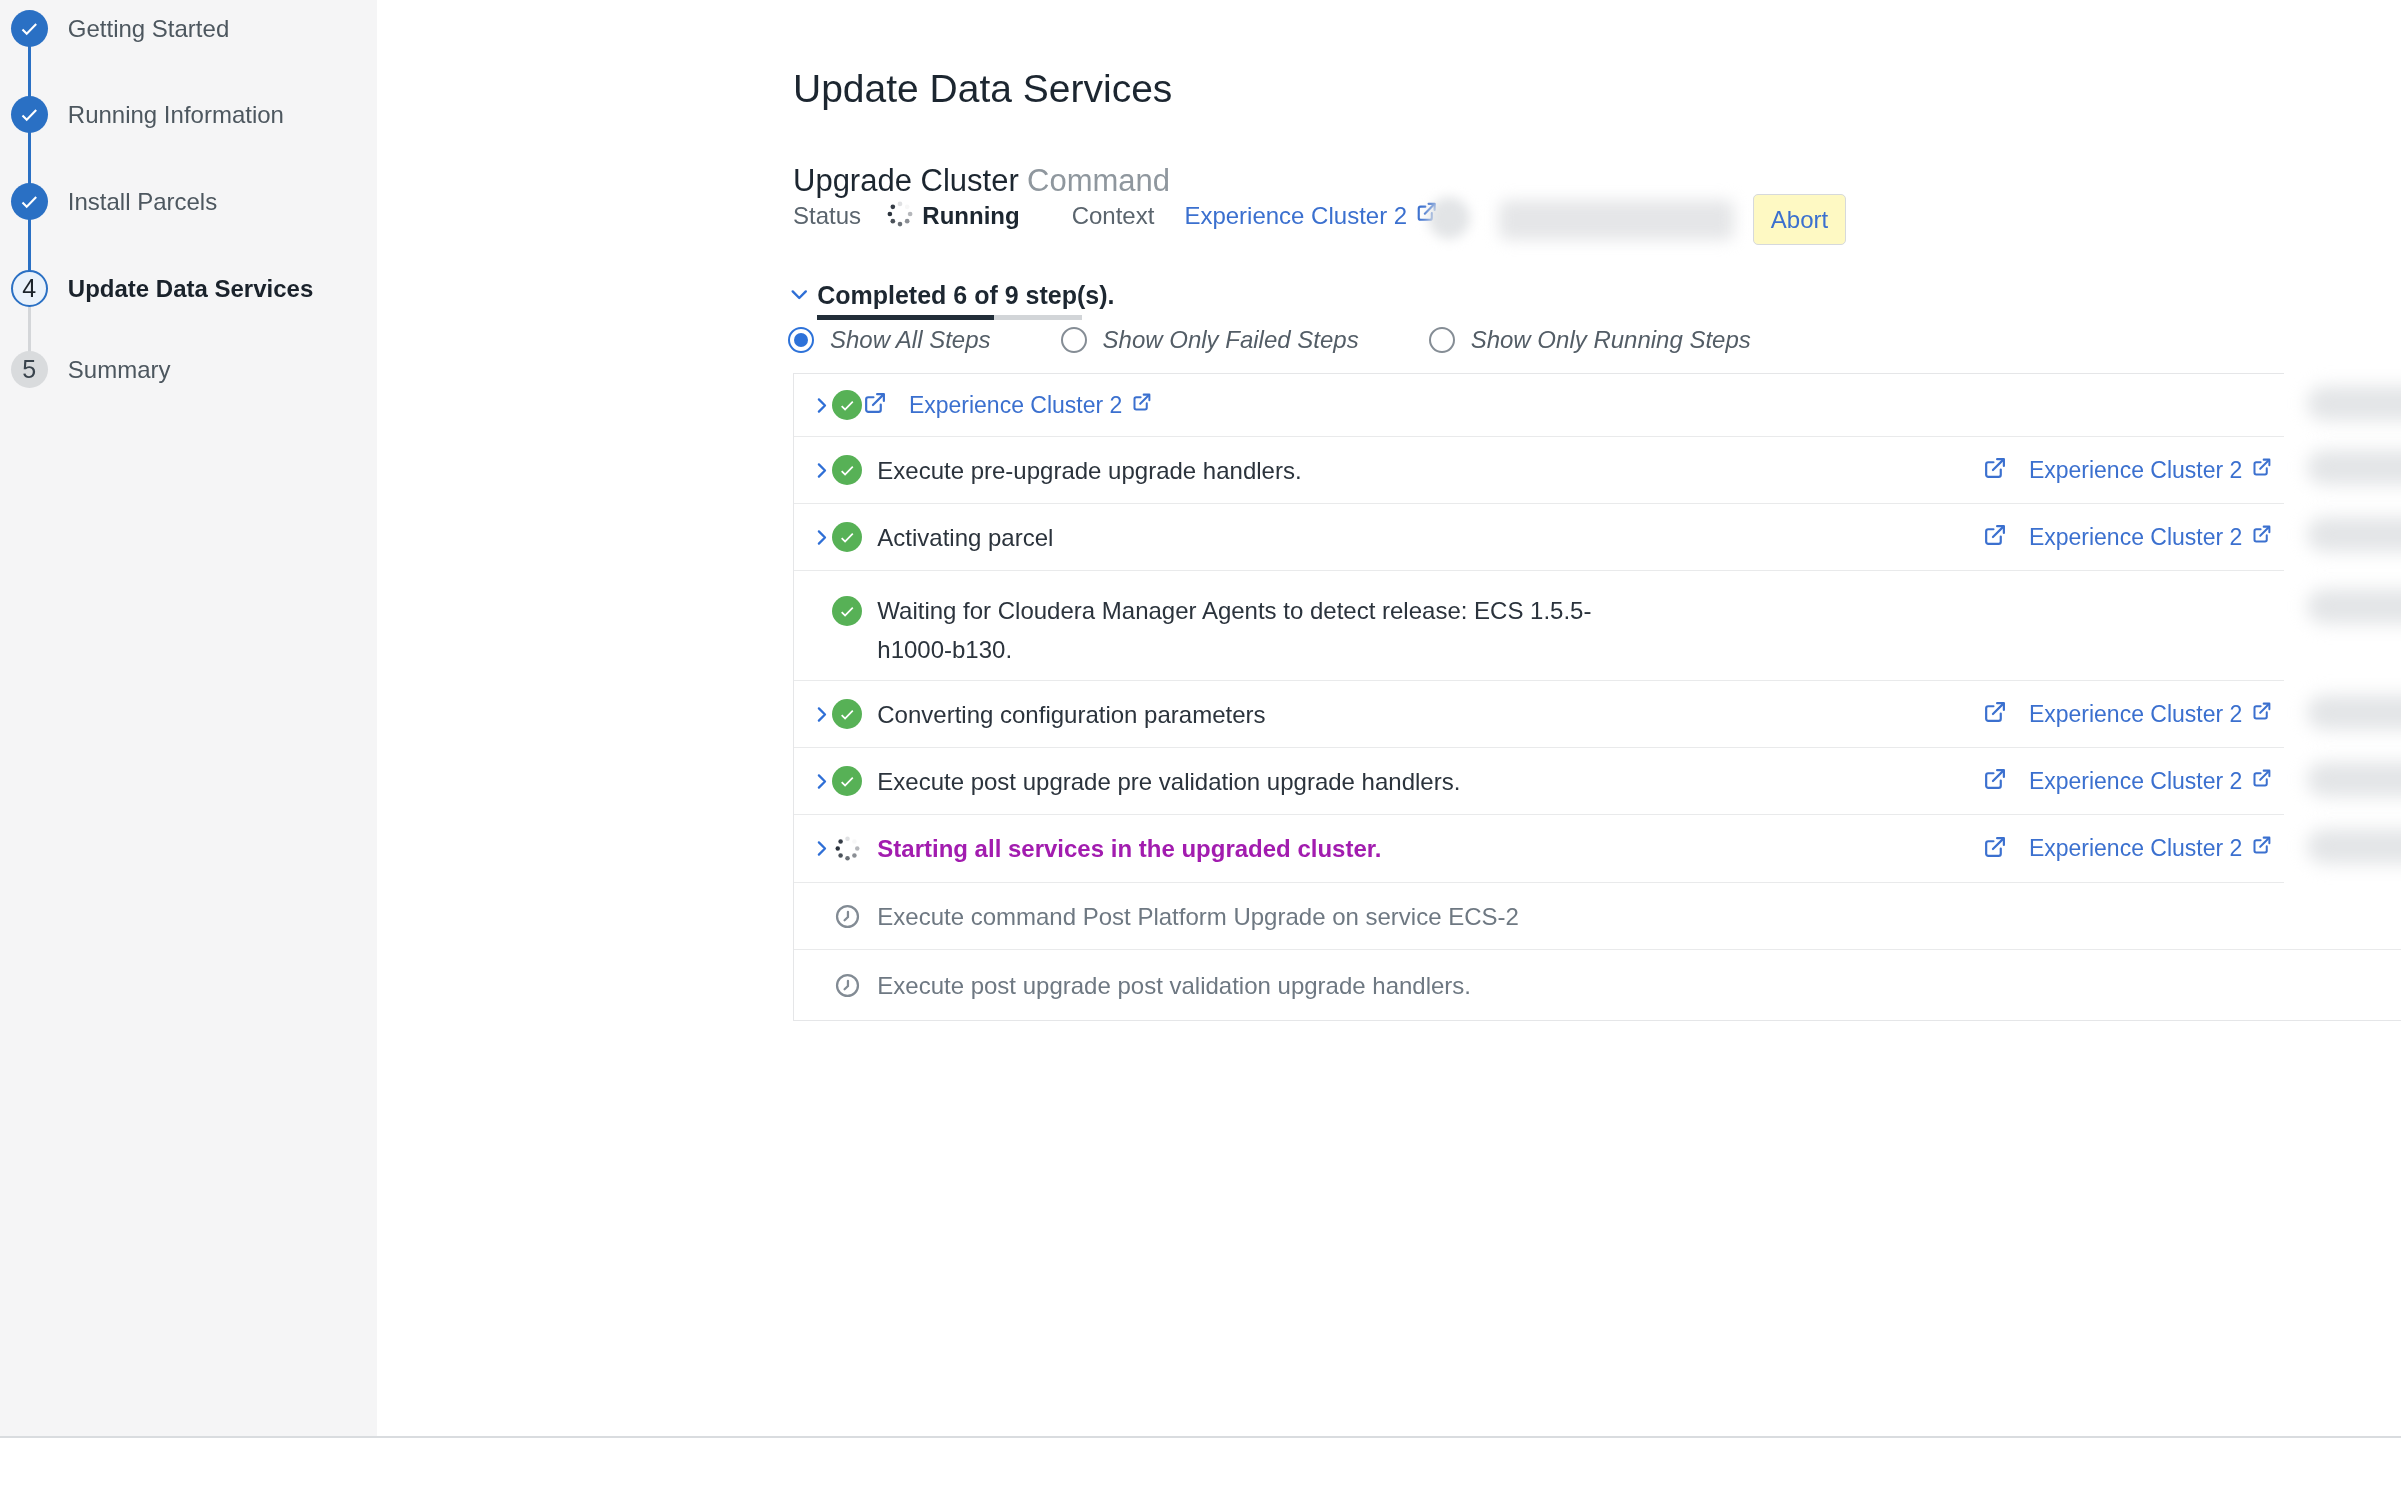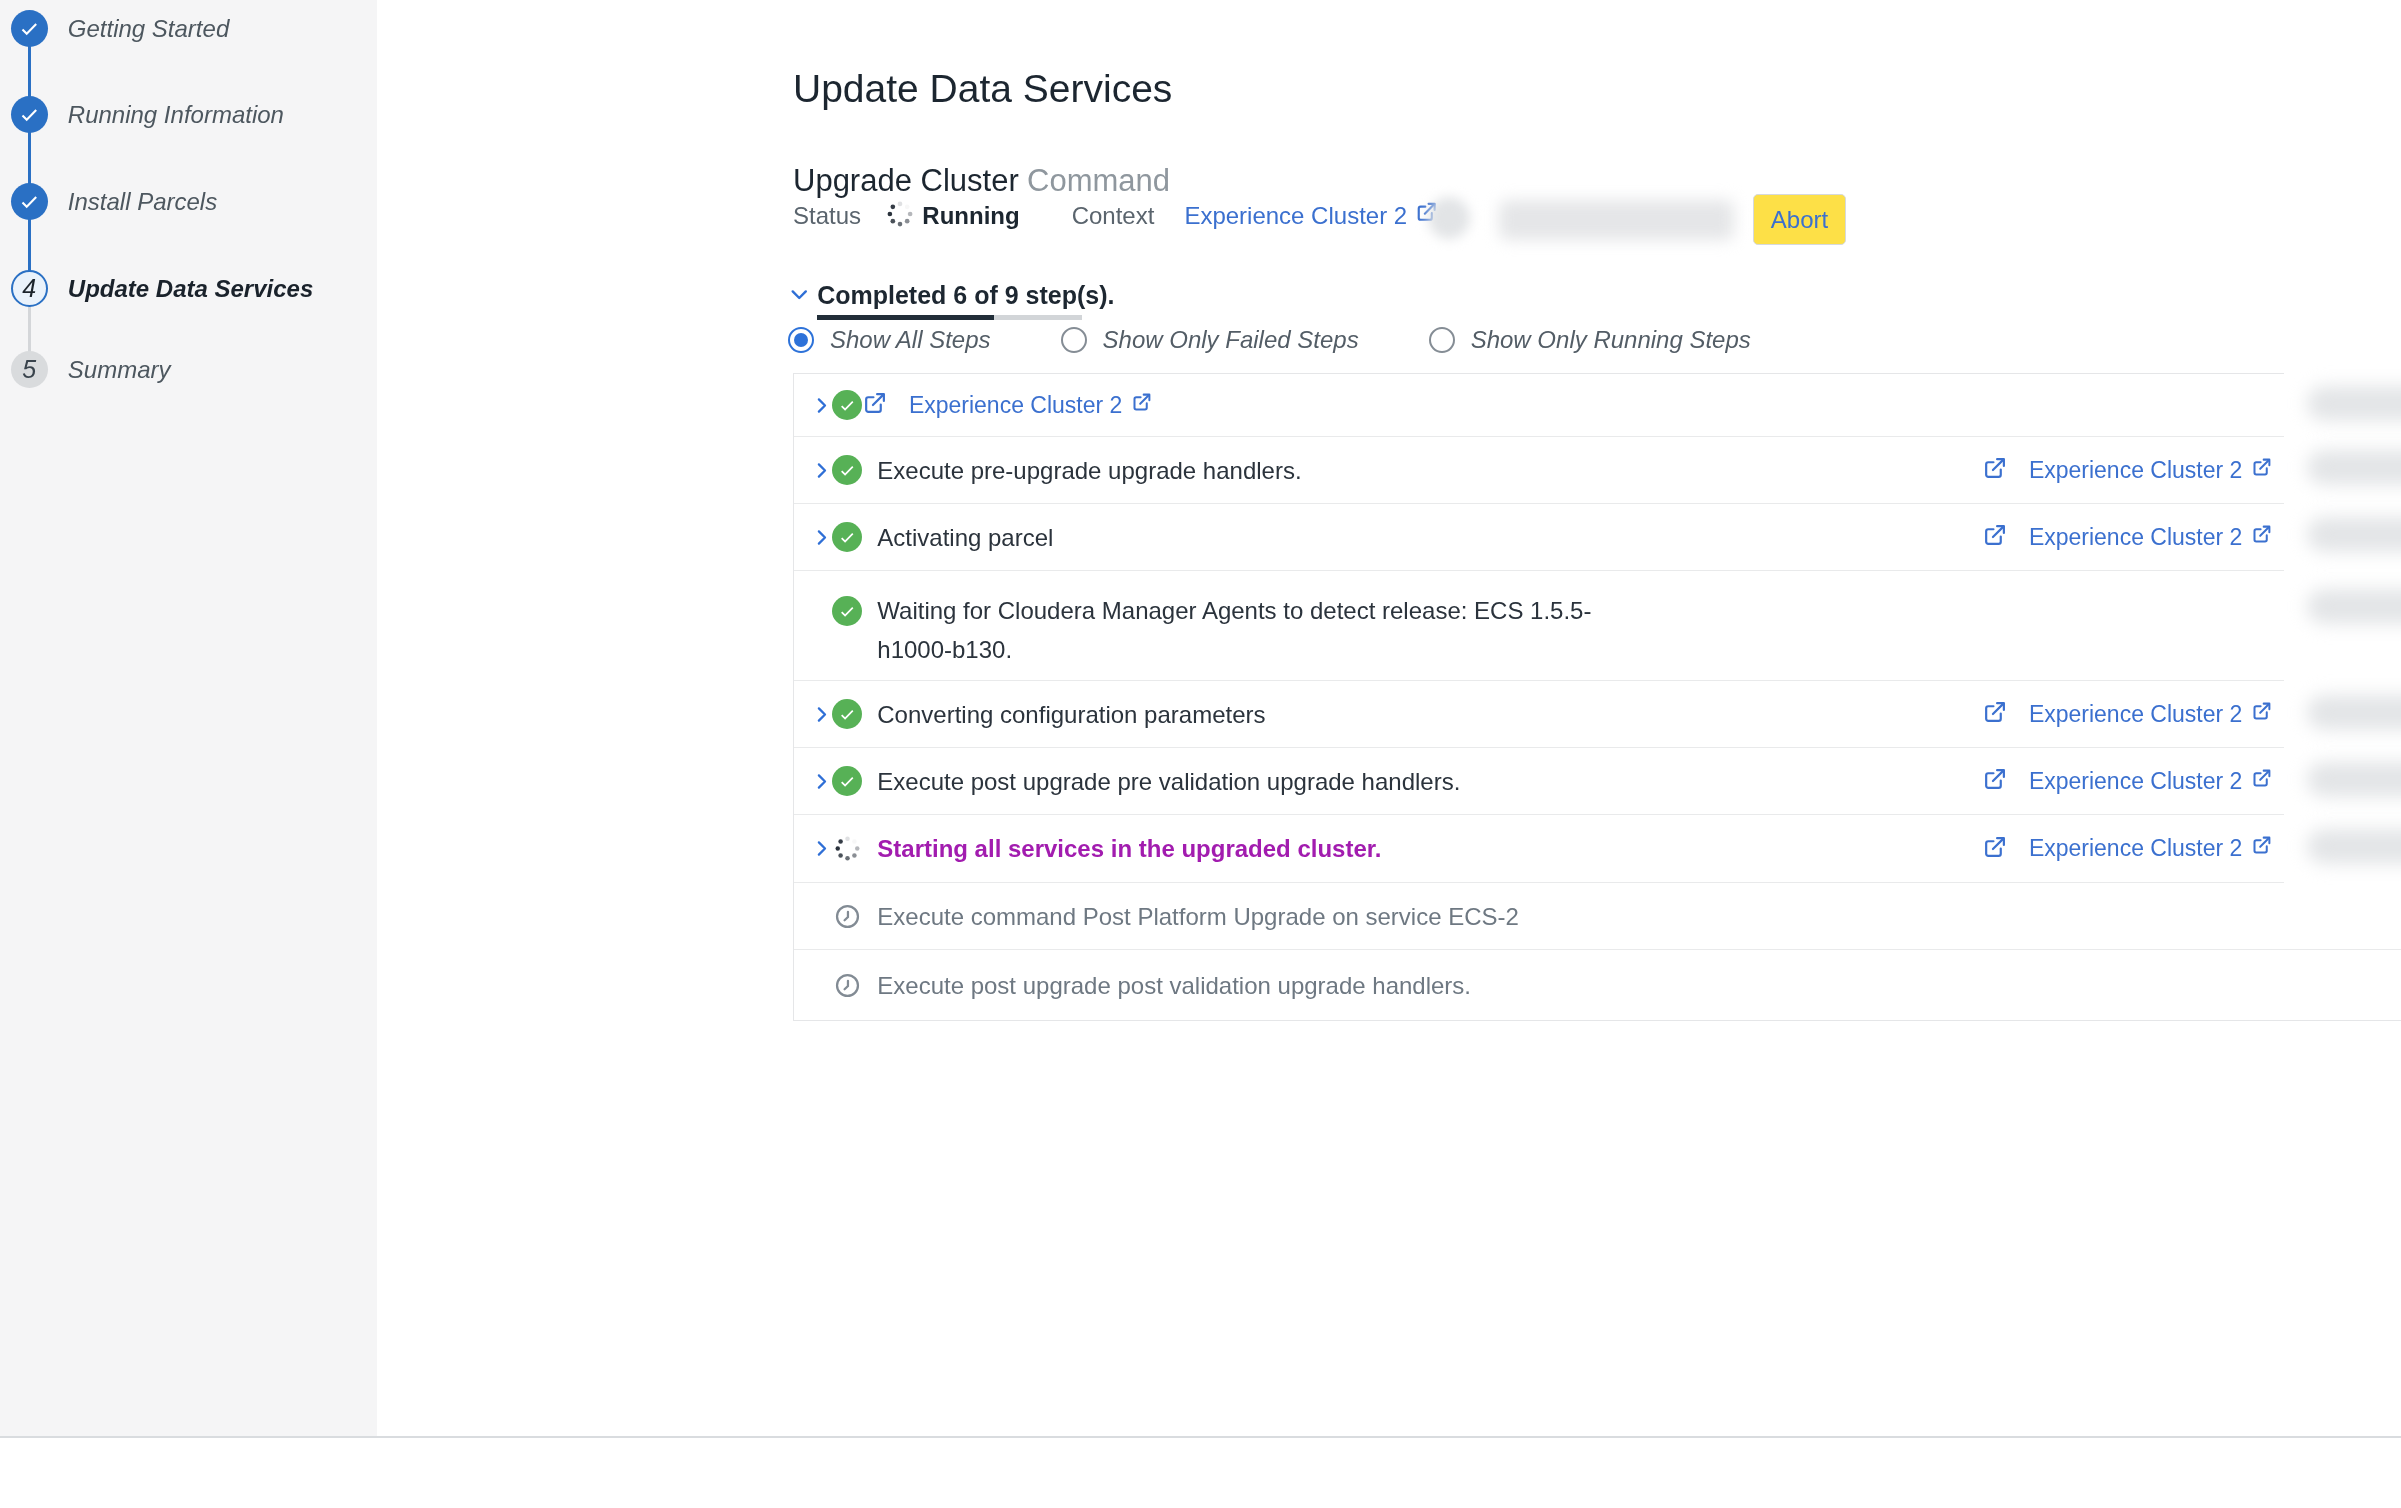--- a/index.html
+++ b/index.html
@@ -1,21 +1,21 @@
 <!DOCTYPE html>
 <html style="font-size:13.3px"><head>
 <meta charset="utf-8">
 <style>
   * { margin:0; padding:0; box-sizing:border-box; }
   html,body { width:2401px; height:1509px; overflow:hidden; background:#fff;
               font-family:"Liberation Sans","DejaVu Sans",sans-serif; }
   .page { position:relative; width:2401px; height:1509px; overflow:hidden; background:#fff; }
 
   
-  .sidebar { position:absolute; left:0; top:0; width:377px; height:1436px; background:#f5f5f6;font-style:italic; }
+  .sidebar { position:absolute; left:0; top:0; width:377px; height:1436px; background:#f5f5f6; }
   .connector { position:absolute; left:27.5px; width:3.3px; z-index:0; }
   .connector.blue { top:28px; height:260px; background:#2a70c4; }
   .connector.gray { top:288px; height:82px; background:#d4d6d9; }
   .step { position:absolute; left:10.8px; display:flex; align-items:center; gap:20px; z-index:1; }
   .step-circle { width:37px; height:37px; border-radius:50%; display:flex; align-items:center;
                  justify-content:center; flex:none; font-size:25px; }
   .step.completed .step-circle { background:#2a70c4; }
   .step.active .step-circle { background:#eaf2fb; border:2.5px solid #2a70c4; color:#1c242c; }
   .step.upcoming .step-circle { background:#d9dbdd; color:#39434c; }
   .step-label { font-size:24px; color:#4d575f; white-space:nowrap; }
@@ -29,21 +29,21 @@
 
   .status-row { position:absolute; left:416px; top:192px; height:47px; display:flex; align-items:center; }
   .lbl { font-size:24px; color:#5a646d; }
   .status-value { font-size:24px; font-weight:bold; color:#1c2630; }
   .link { display:inline-flex; align-items:center; gap:8.3px; color:#3b70cf; font-size:24px;
           text-decoration:none; cursor:pointer; }
   .redact-circle { position:absolute; left:1051px; top:197px; width:42px; height:42px; border-radius:50%;
                    background:#e2e4e6; filter:blur(5.8px); }
   .redact-pill { position:absolute; left:1122px; top:200px; width:235px; height:40px; border-radius:8.3px;
                  background:#e5e6e8; filter:blur(7.5px); }
-  .abort-btn { background:#fde047; border:1.7px solid #d6d9dc; border-radius:5px; color:#3b70cf;
+  .abort-btn { background:#fef9c3; border:1.7px solid #d6d9dc; border-radius:5px; color:#3b70cf;
                font-size:24px; font-family:inherit; cursor:pointer; }
   .abort-top { position:absolute; left:1376px; top:194px; width:93px; height:51px; }
 
   .completed-row { position:absolute; left:411px; top:281px; display:flex; align-items:center; gap:6.7px;
                    cursor:pointer; }
   .completed-text { font-size:25px; font-weight:bold; color:#1d2731; }
   .progress-bar { position:absolute; left:440px; top:315px; width:265px; height:5px; background:#d2d5d8; }
   .progress-fill { height:100%; background:#222e39; }
 
   .radio-row { position:absolute; left:411px; top:326px; display:flex; align-items:center; gap:70px; }

